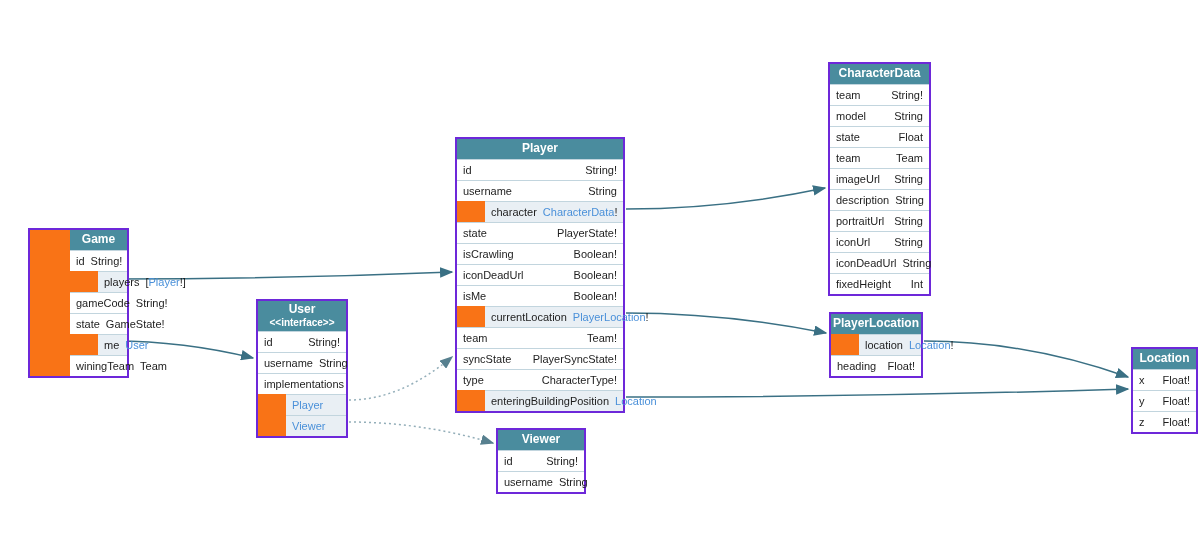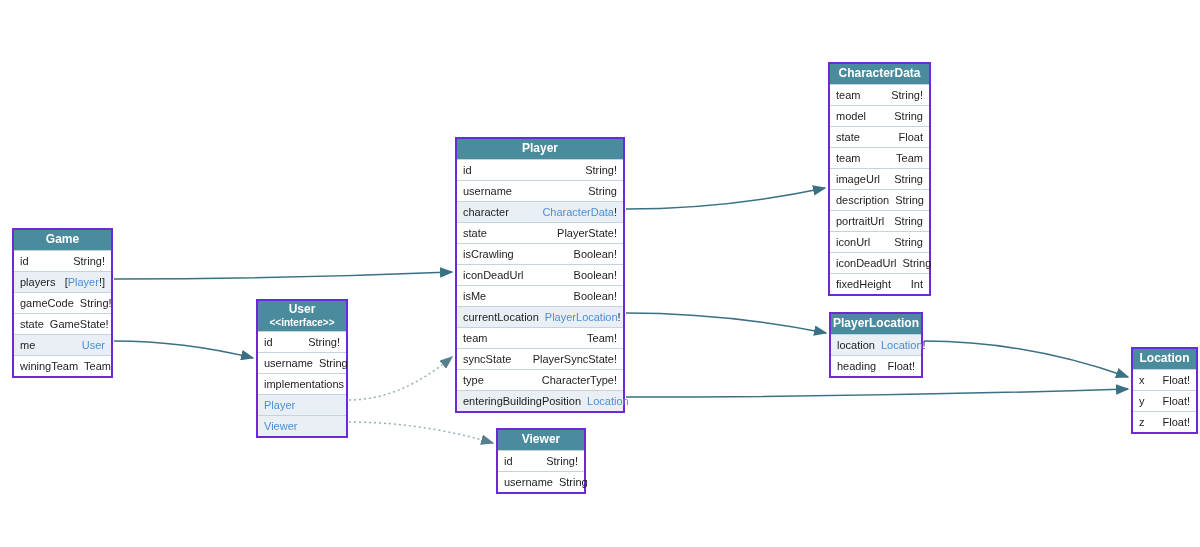--- a/index.html
+++ b/index.html
@@ -40,21 +40,21 @@
     align-items:center;
     gap:6px;
     height:21px;
     box-sizing:border-box;
     padding:0 6px;
     border-top:1px solid #c2d5de;
     background:#ffffff;
     white-space:nowrap;
     cursor:pointer;
   }
-  .row.tinted{background:#e9eff4;}
+  .row.tinted{background:#e9eff4;margin-left:28px;}
   .fname{color:#1d1d1d;}
   .ftype{color:#1d1d1d;text-align:right;}
   .link{color:#4a90d9;}
 </style>
 </head>
 <body>
 
 <div id="canvas">
   <svg id="edges" viewBox="0 0 1200 547">
     <defs>
@@ -68,21 +68,21 @@
   <path d="M114,279 Q283,279 452,272" fill="none" stroke="#3a7084" stroke-width="1.5" marker-end="url(#head-solid)"></path>
       <path d="M114,341 Q183.5,341 253,358" fill="none" stroke="#3a7084" stroke-width="1.5" marker-end="url(#head-solid)"></path>
       <path d="M349,400 Q400.5,400 452,357" fill="none" stroke="#93aeb9" stroke-width="1.5" stroke-dasharray="2,3" marker-end="url(#head-dashed)"></path>
       <path d="M349,422 Q421,422 493,443" fill="none" stroke="#93aeb9" stroke-width="1.5" stroke-dasharray="2,3" marker-end="url(#head-dashed)"></path>
       <path d="M626,209 Q725.5,209 825,188" fill="none" stroke="#3a7084" stroke-width="1.5" marker-end="url(#head-solid)"></path>
       <path d="M626,313 Q726,313 826,333" fill="none" stroke="#3a7084" stroke-width="1.5" marker-end="url(#head-solid)"></path>
       <path d="M924,341 Q1026,341 1128,377" fill="none" stroke="#3a7084" stroke-width="1.5" marker-end="url(#head-solid)"></path>
       <path d="M626,397 Q877,397 1128,389" fill="none" stroke="#3a7084" stroke-width="1.5" marker-end="url(#head-solid)"></path>
     </svg>
   <div id="entities">
-      <div class="entity" style="left: 12px; top: 228px; width: 101px;">
+      <div class="entity" style="left: 28px; top: 228px; width: 101px; padding-left: 40px;">
         <div class="entity-header" style="height: 20px;">
           <span>Game</span>
         </div>
         <div class="row">
           <span class="fname">id</span>
           <span class="ftype"><span>String!</span></span>
         </div>
         <div class="row tinted">
           <span class="fname">players</span>
           <span class="ftype"><span>[</span><span class="link">Player</span><span>!]</span></span>

